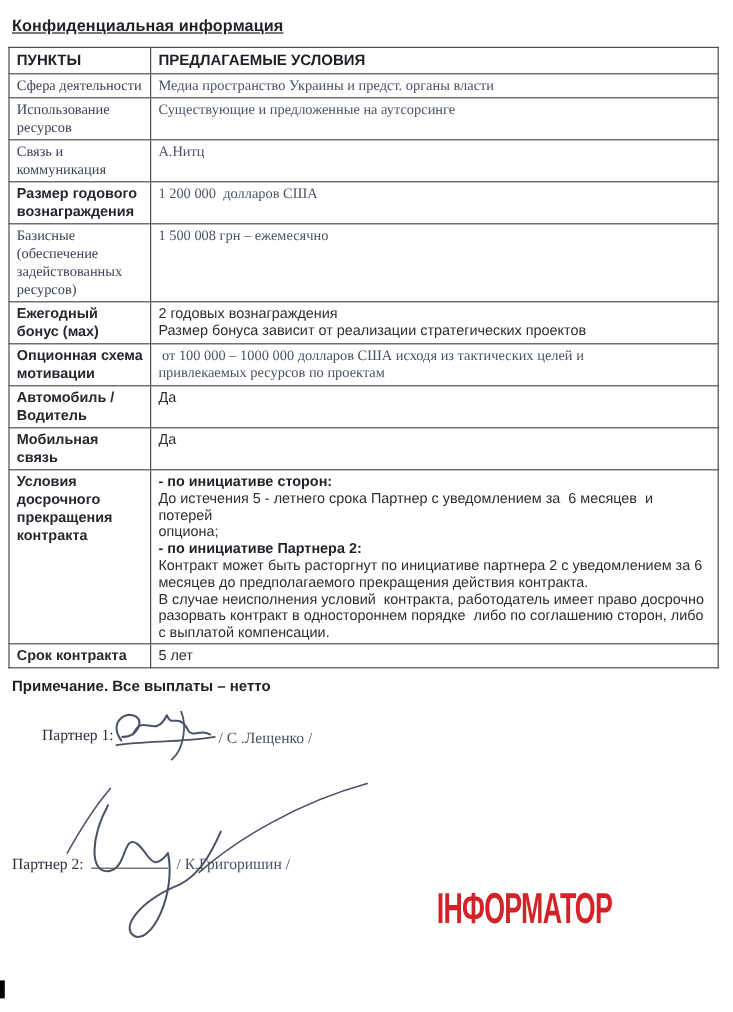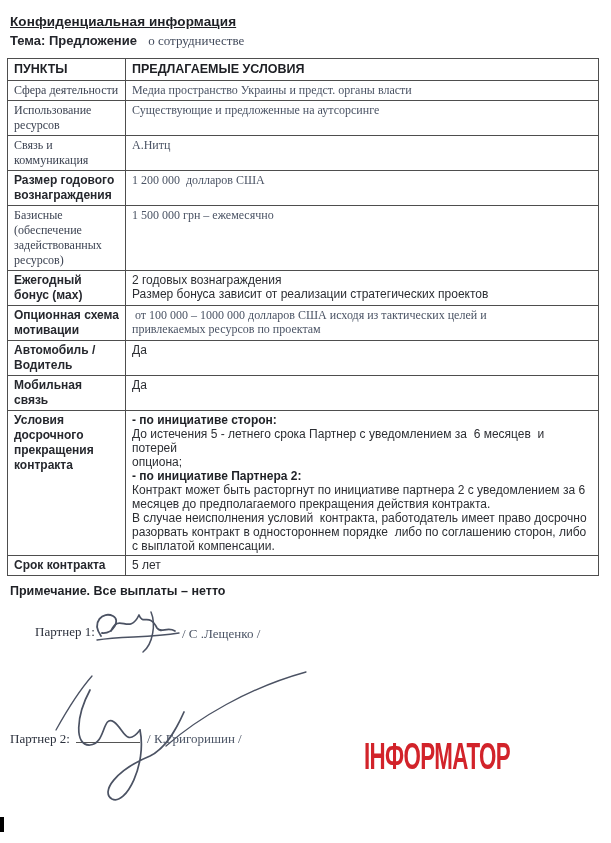--- a/index.html
+++ b/index.html
@@ -57,24 +57,20 @@
 </style>
 </head>
 <body>
 
 <div class="page">
 
   <div class="hdr">
     <div>
       <span class="doc-title">Конфиденциальная информация</span>
     </div>
-    <div class="hdr-line">
-      <span class="sans b lab">Тема: Предложение</span>
-      <span class="serif">о сотрудничестве</span>
-    </div>
   </div>
 
   <table class="tbl">
     <colgroup>
         <col class="c1">
         <col>
       </colgroup>
     <thead>
       <tr>
         <th>ПУНКТЫ</th>
@@ -102,21 +98,21 @@
         </tr>
         <tr>
           <td class="lbl sans">Размер годового вознаграждения</td>
           <td class="val">
             <div class="serif">1 200 000  долларов США</div>
           </td>
         </tr>
         <tr>
           <td class="lbl serif">Базисные (обеспечение задействованных ресурсов)</td>
           <td class="val">
-            <div class="serif">1 500 000 грн – ежемесячно</div>
+            <div class="serif">1 500 008 грн – ежемесячно</div>
           </td>
         </tr>
         <tr>
           <td class="lbl sans">Ежегодный бонус (мах)</td>
           <td class="val">
             <div class="sans">2 годовых вознаграждения</div>
             <div class="sans">Размер бонуса зависит от реализации стратегических проектов</div>
           </td>
         </tr>
         <tr>

